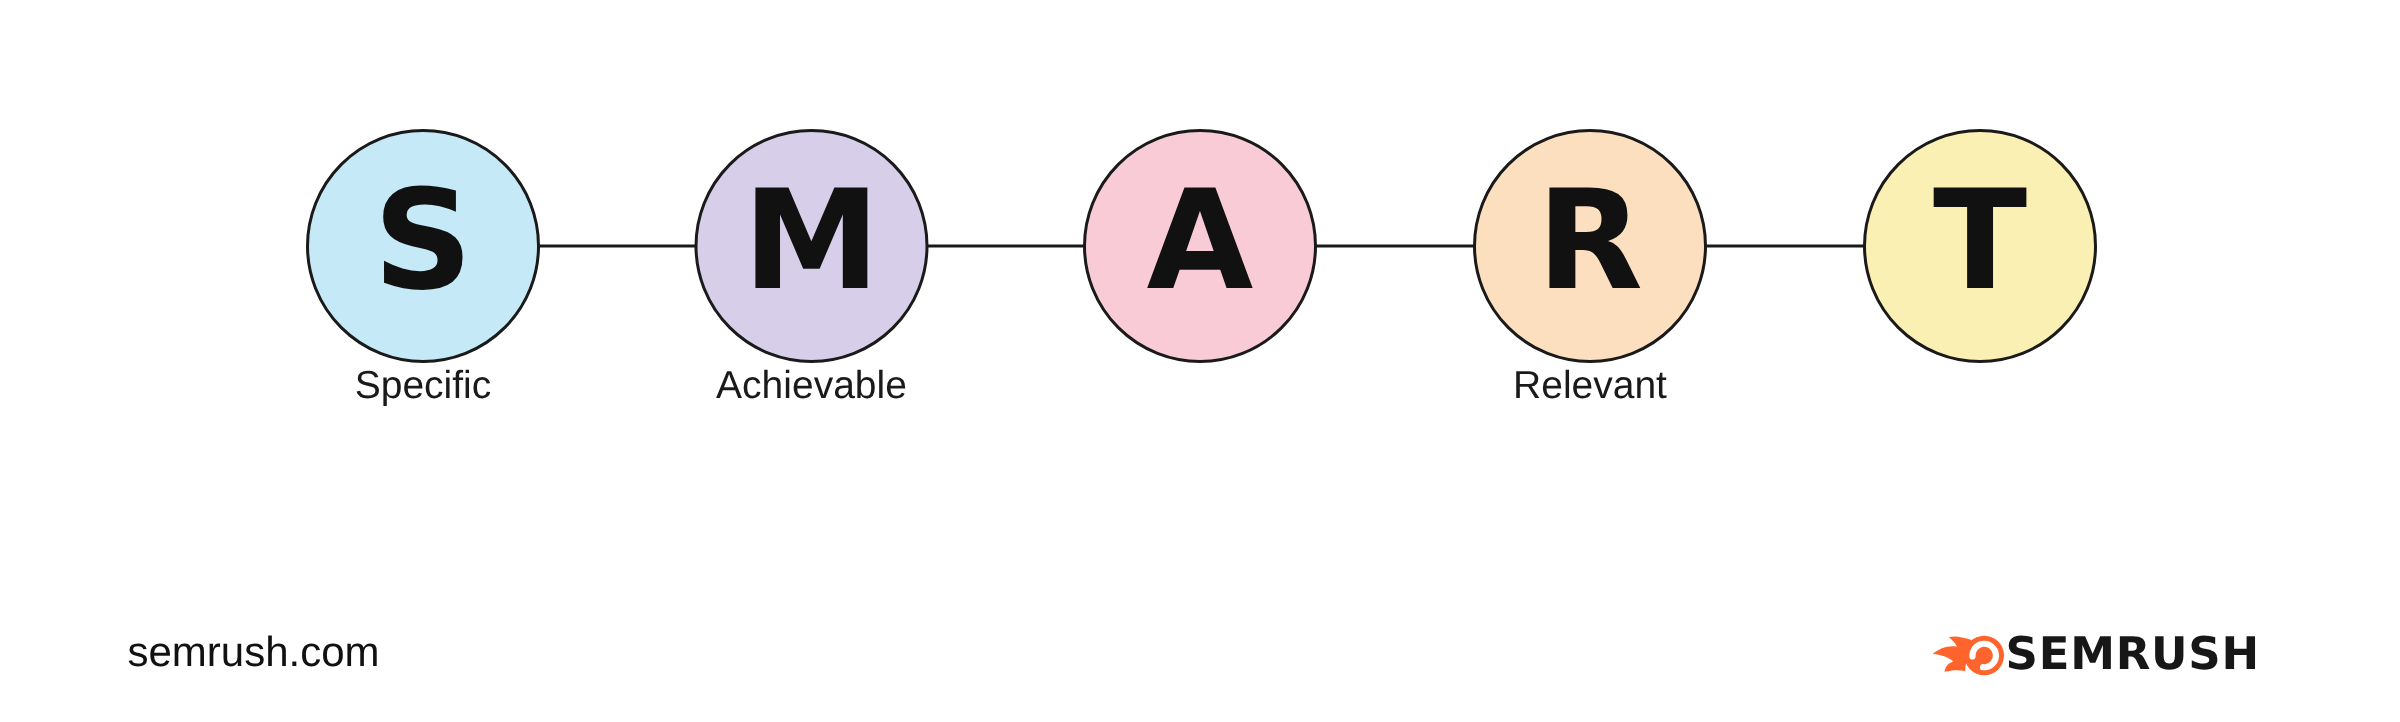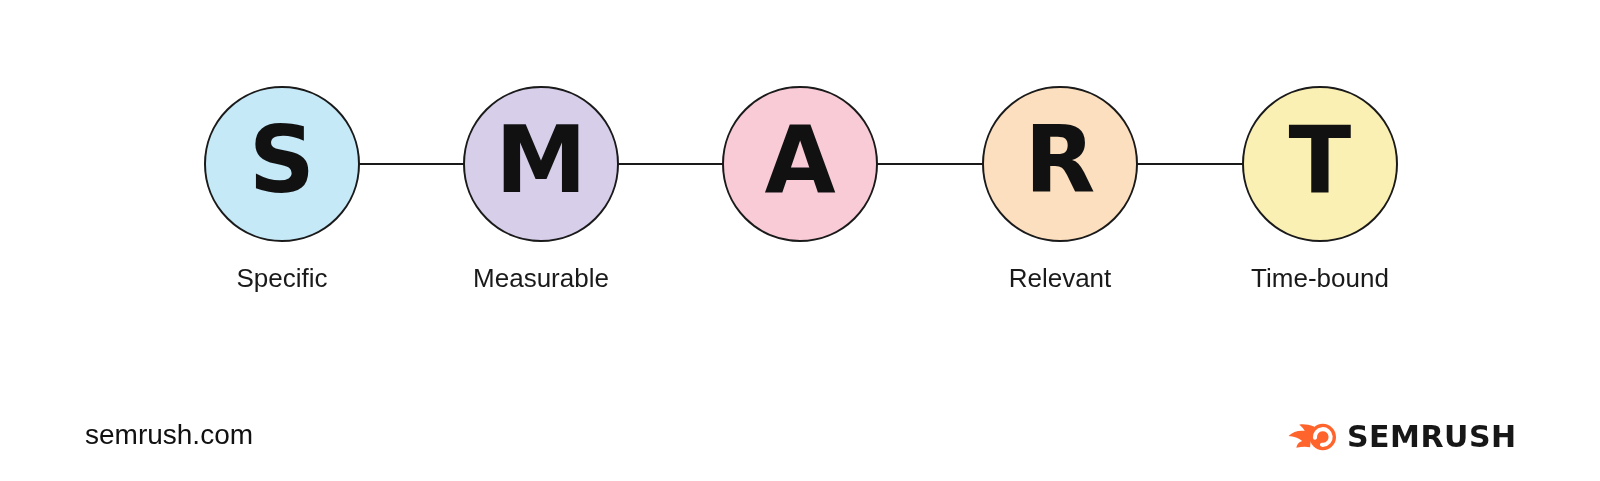--- a/index.html
+++ b/index.html
@@ -46,40 +46,38 @@
   }
   .node-letter {
     font-family: "DejaVu Sans", sans-serif;
     font-weight: 800;
     font-size: 92px;
     line-height: 1;
     color: #111111;
     transform: translateY(-3px);
   }
   .node-label {
-    margin-top: 22px;
     font-size: 26px;
     line-height: 1.1;
     color: #1a1a1a;
     white-space: nowrap;
   }
   .site-url {
     position: absolute;
     left: 85px;
     top: 419px;
     font-size: 28px;
     color: #111111;
   }
   .logo {
     position: absolute;
     left: 1288px;
     top: 422px;
     display: flex;
     align-items: center;
-    gap: 10px;
     color: #FF642D;
   }
   .logo-icon { display: block; width: 49px; height: 30px; }
   .logo-wordmark {
     font-family: "DejaVu Sans", sans-serif;
     font-weight: 800;
     font-size: 30px;
     line-height: 1;
     letter-spacing: 0.5px;
     color: #171717;
@@ -96,41 +94,40 @@
     <div class="node-circle" style="background: rgb(198, 233, 248);">
       <span class="node-letter">S</span>
     </div>
     <div class="node-label">Specific</div>
   </div>
 
   <div class="node node-2">
     <div class="node-circle" style="background: rgb(215, 206, 234);">
       <span class="node-letter">M</span>
     </div>
-    <div class="node-label">Measurable</div>
+    <div class="node-label">Achievable</div>
   </div>
 
   <div class="node node-3">
     <div class="node-circle" style="background: rgb(248, 203, 215);">
       <span class="node-letter">A</span>
     </div>
   </div>
 
   <div class="node node-4">
     <div class="node-circle" style="background: rgb(252, 223, 190);">
       <span class="node-letter">R</span>
     </div>
     <div class="node-label">Relevant</div>
   </div>
 
   <div class="node node-5">
     <div class="node-circle" style="background: rgb(250, 240, 180);">
       <span class="node-letter">T</span>
     </div>
-    <div class="node-label">Time-bound</div>
   </div>
 
   <div class="site-url">semrush.com</div>
 
   <div class="logo" style="color: rgb(255, 100, 45);">
     <svg class="logo-icon" viewBox="0 0 50 30" xmlns="http://www.w3.org/2000/svg">
       <path fill="currentColor" d="M27 4.5
         C 20 2, 15 1.5, 11.5 2.5
         C 14 4.5, 16 6.5, 17 9
         C 11 8, 5 10, 0.5 14

